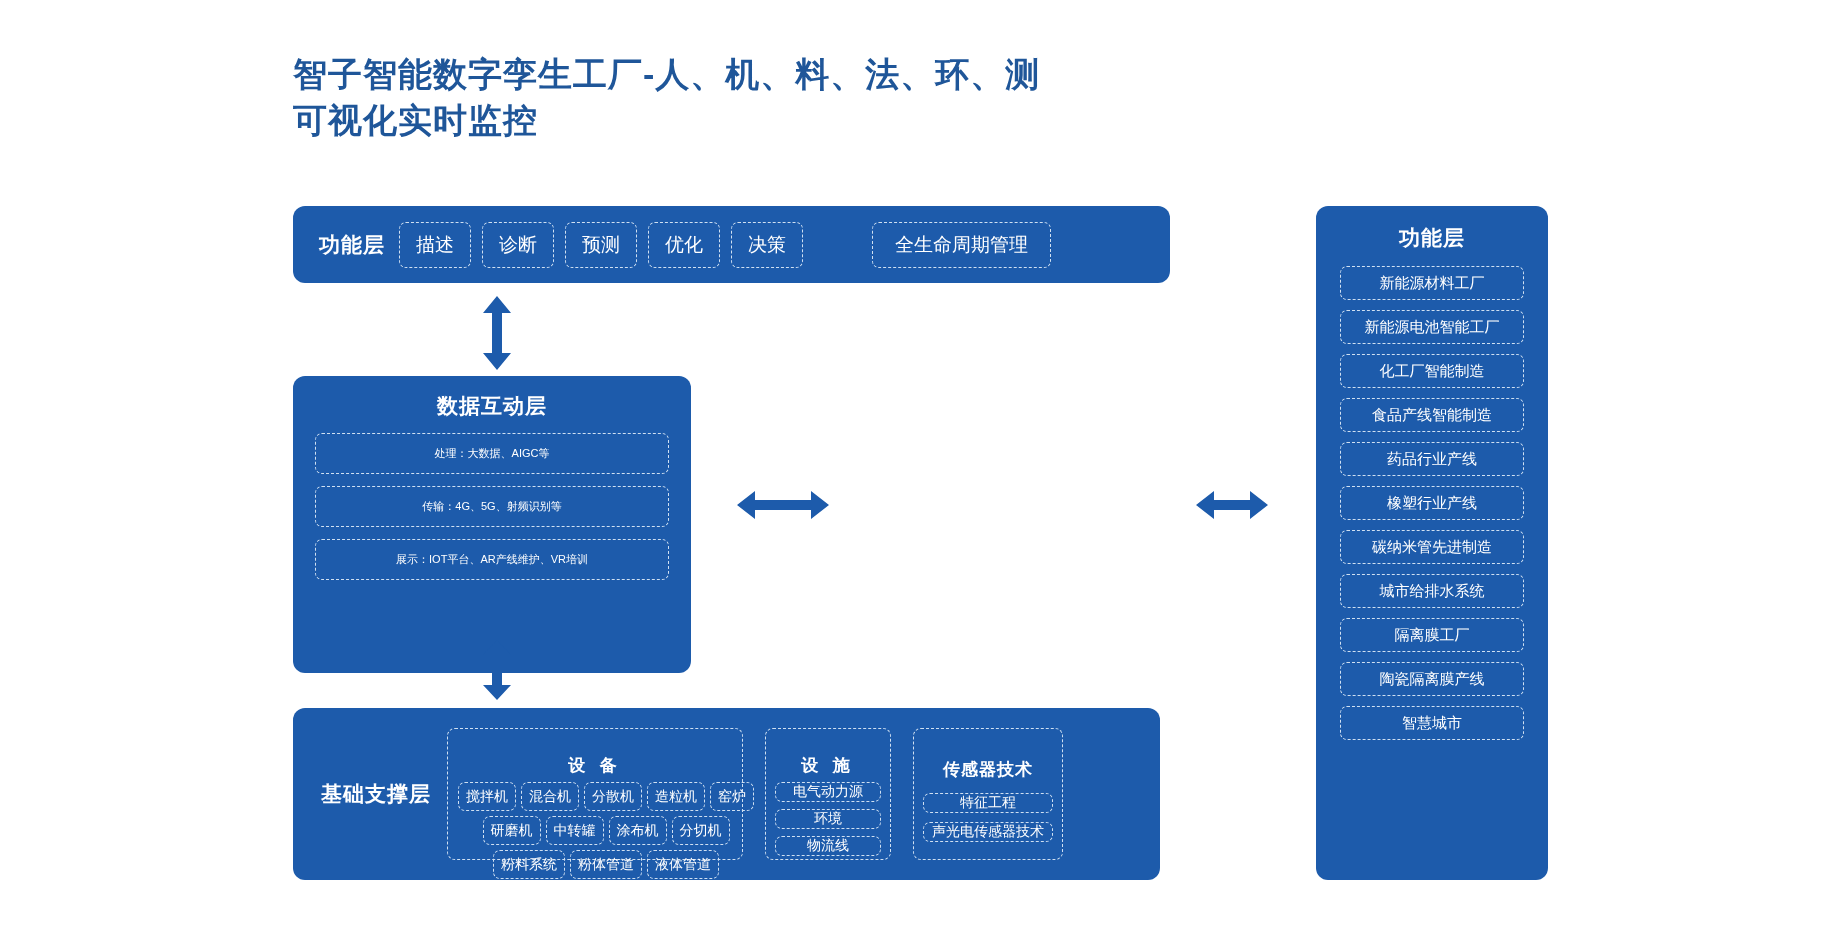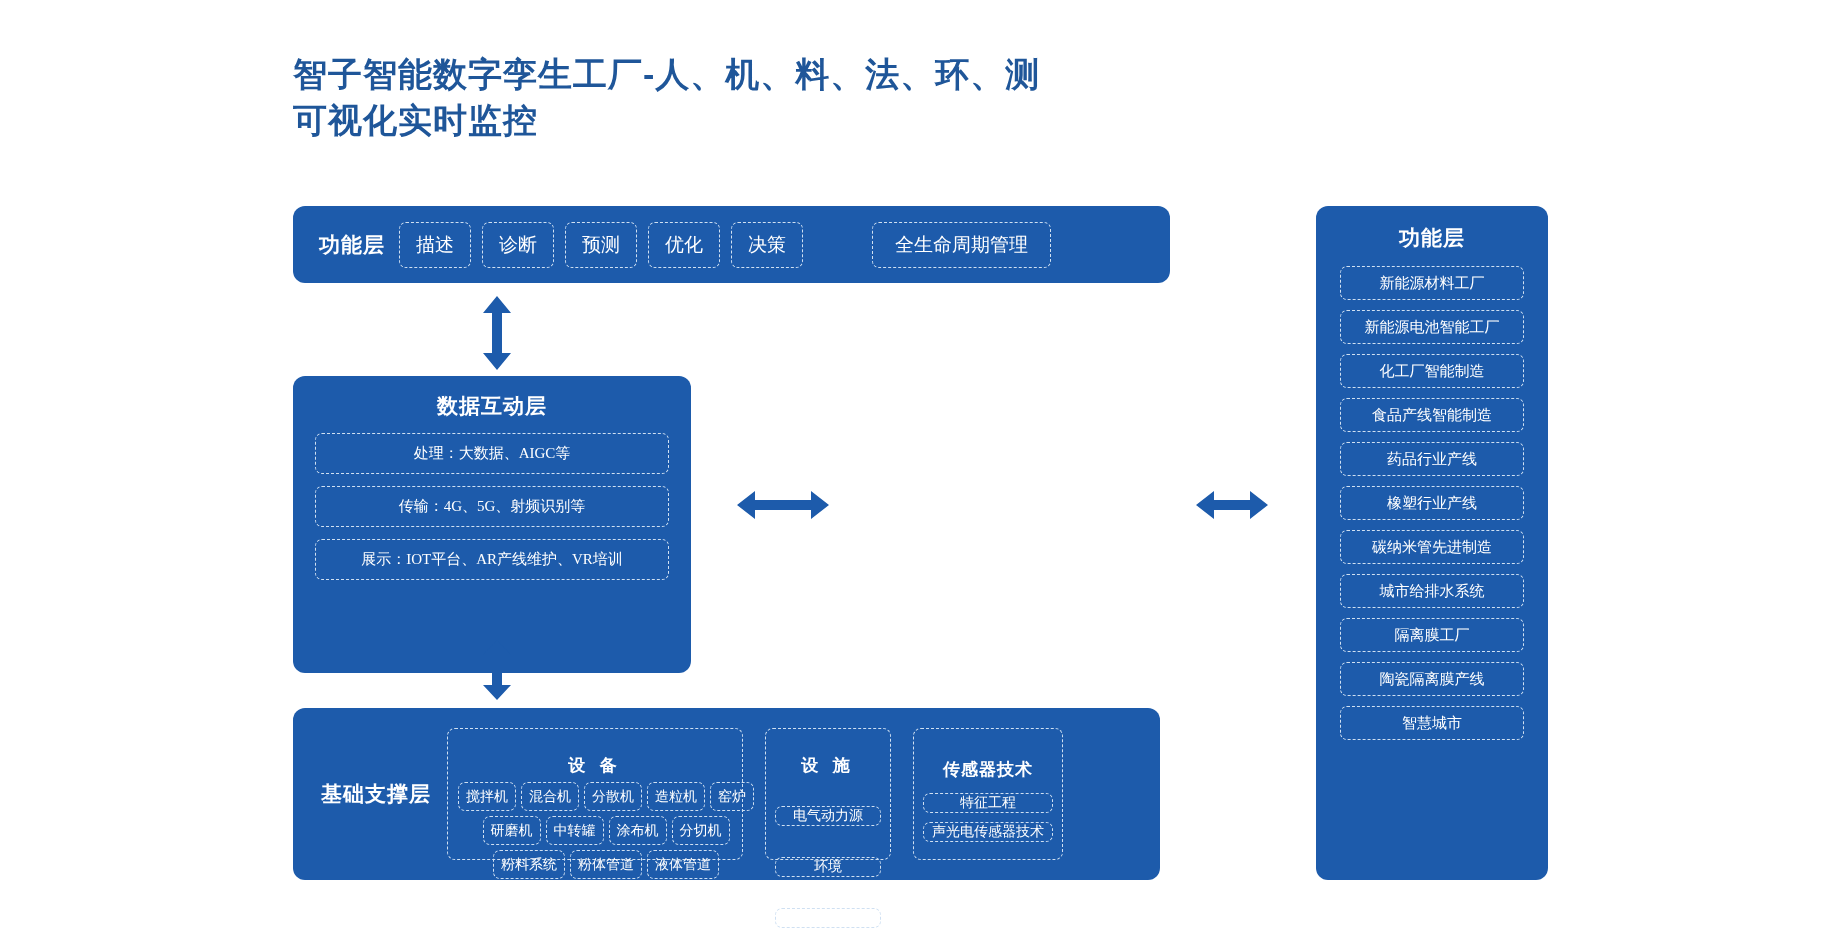--- a/index.html
+++ b/index.html
@@ -50,21 +50,20 @@
   
   .chip {
     border: 1.5px dashed #cfe0f2;
     border-radius: 7px;
     color: #ffffff;
     display: flex;
     align-items: center;
     justify-content: center;
     text-align: center;
     white-space: nowrap;
-    font-family: Liberation Serif, serif;
   }
 
   
   #func-bar {
     left: 293px;
     top: 206px;
     width: 877px;
     height: 77px;
     display: flex;
     align-items: center;
@@ -93,21 +92,21 @@
   #data-layer {
     left: 293px;
     top: 376px;
     width: 398px;
     height: 297px;
     padding: 16px 22px 18px;
   }
   #data-layer .panel-title { font-size: 21px; margin-bottom: 13px; }
   #data-layer .chip {
     height: 41px;
-    font-size: 15px;
+    font-size: 11px;
     margin-bottom: 12px;
     padding: 0 8px;
   }
   #data-layer .chip:last-child { margin-bottom: 0; padding-left: 8px; }
 
   
   #sim-layer {
     left: 880px;
     top: 376px;
     width: 280px;
@@ -172,21 +171,21 @@
   }
   .chip-row:last-child { margin-bottom: 0; }
 
   .chip.sm {
     height: 29px;
     font-size: 14px;
     padding: 0 7px;
   }
 
   #equip-box { width: 296px; }
-  #facil-box { width: 126px; justify-content: flex-start; gap: 24px; }
+  #facil-box { width: 126px; justify-content: flex-start; }
   #facil-box .chip.sm { width: 106px; margin-bottom: 7px; }
   #sensor-box { width: 150px; padding-top: 10px; }
   #sensor-box .group-title { margin-bottom: 12px; }
   #sensor-box .chip.sm { width: 130px; margin-bottom: 9px; }
 
   .gap-between { width: 22px; }
 
   
   #app-panel {
     left: 1316px;

